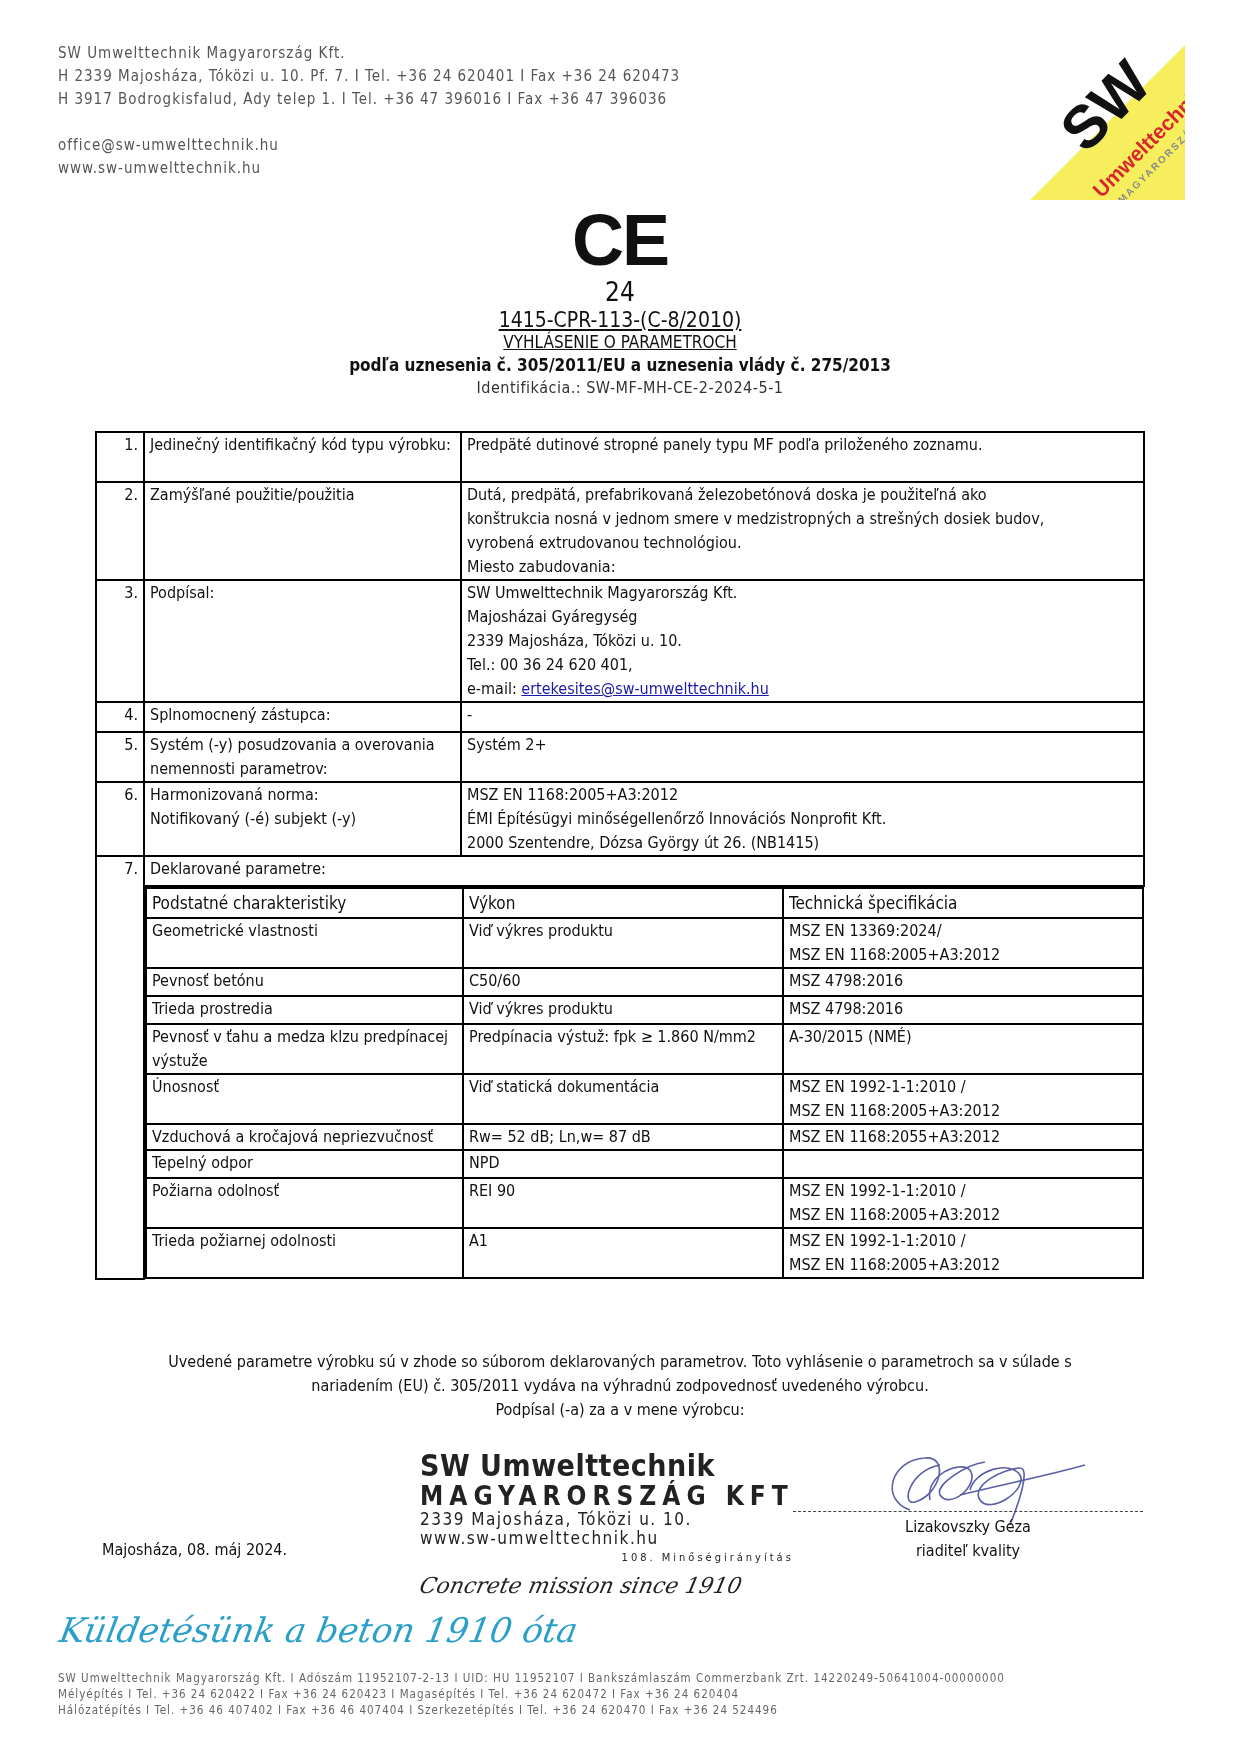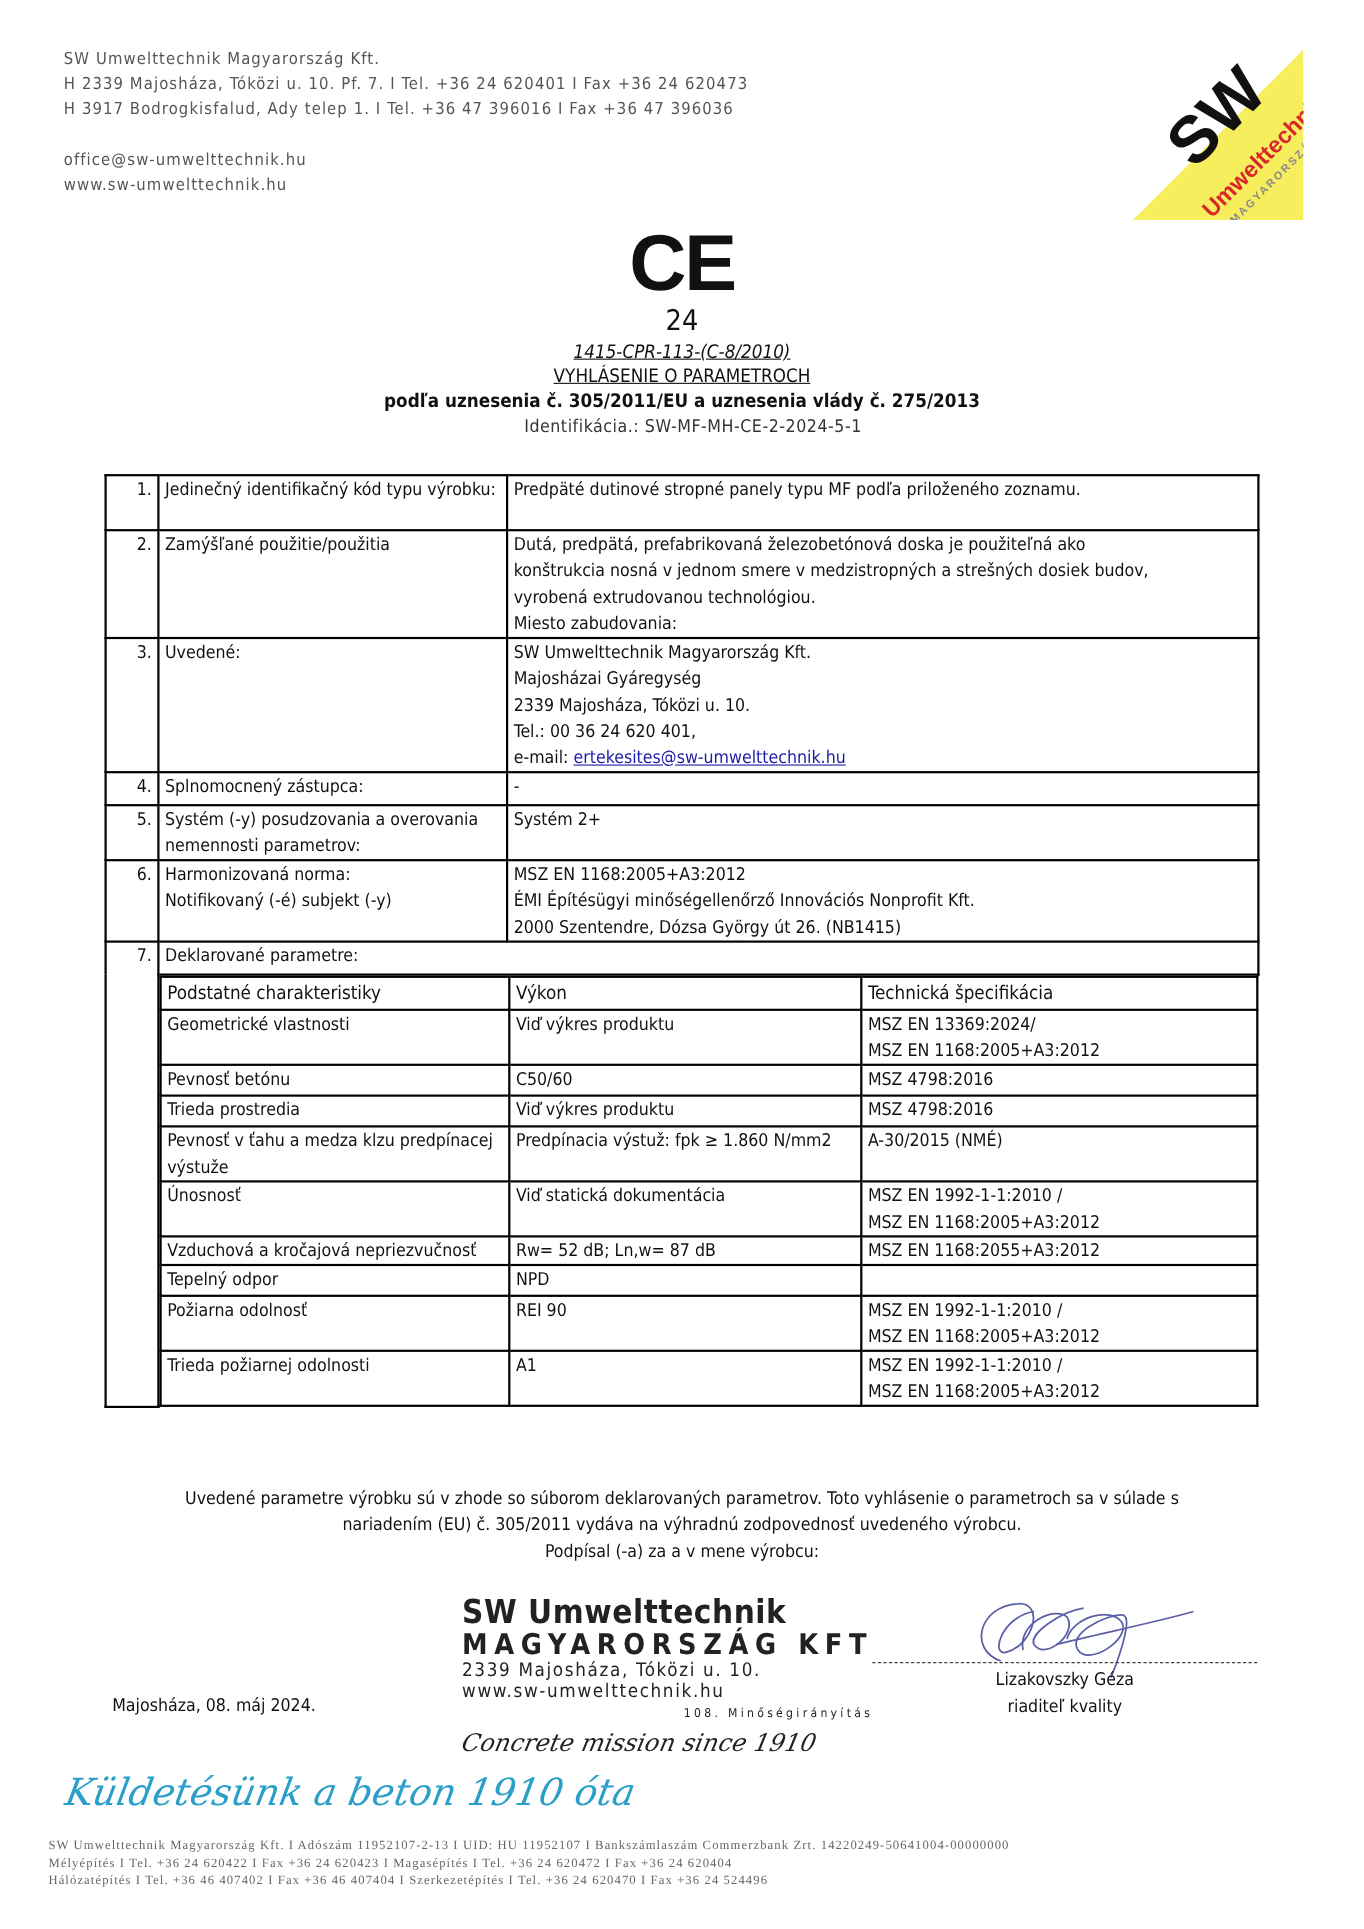--- a/index.html
+++ b/index.html
@@ -12,21 +12,21 @@
   .letterhead div { white-space: nowrap; }
   .letterhead .gap { height: 23px; }
 
   
   .logo { left: 1030px; top: 45px; width: 155px; height: 155px; }
 
   
   .title-block { left: 0; width: 1240px; top: 205px; text-align: center; }
   .ce-mark { font-family: "Liberation Sans", sans-serif; font-size: 72px; font-weight: 700; letter-spacing: -2px; line-height: 70px; }
   .ce-number { font-size: 26px; line-height: 30px; margin-top: 2px; }
-  .cpr { font-size: 17px; line-height: 22px; text-decoration: underline; margin-top: 2px; font-style: italic; }
+  .cpr { font-size: 21px; line-height: 22px; text-decoration: underline; margin-top: 2px; }
   .doc-title { font-size: 17px; line-height: 22px; text-decoration: underline; }
   .regulation { font-size: 17px; line-height: 24px; font-weight: 700; }
   .ident { font-size: 16px; line-height: 22px; color: #333; letter-spacing: 0.5px; margin-left: 20px; }
 
   
   table.main { position: absolute; left: 95px; top: 431px; width: 1050px; border-collapse: collapse; font-size: 16px; line-height: 24px; }
   table.main td { border: 2px solid #000; vertical-align: top; padding: 0 5px; }
   table.main td.num { width: 36px; text-align: right; padding-right: 5px; }
   table.main td.label { width: 305px; }
   table.main td.val { }
@@ -49,21 +49,21 @@
   .stamp .s3 { font-size: 17px; line-height: 19px; letter-spacing: 1.5px; }
   .stamp .s4 { font-size: 11px; line-height: 19px; letter-spacing: 3px; text-align: right; }
   .stamp .slogan { font-family: "DejaVu Serif", serif; font-style: italic; font-size: 22px; margin-top: 6px; transform: skewX(-12deg); }
 
   .sig-line { left: 793px; top: 1511px; width: 350px; border-top: 1px dashed #444; }
   .signature { left: 870px; top: 1440px; width: 220px; height: 95px; }
   .signer { left: 793px; width: 350px; top: 1515px; text-align: center; font-size: 16px; line-height: 24px; }
 
   .tagline { left: 60px; top: 1610px; font-family: "DejaVu Serif", serif; font-style: italic; color: #2a9fc9; font-size: 34px; transform: skewX(-10deg); }
 
-  .footer { left: 44px; top: 1670px; font-size: 11.5px; line-height: 16px; color: #666; letter-spacing: 1px; font-family: Liberation Serif, serif; }
+  .footer { left: 58px; top: 1670px; font-size: 11.5px; line-height: 16px; color: #666; letter-spacing: 1px; }
   .footer div { white-space: nowrap; }
 </style>
 </head>
 <body>
 
 <div class="abs letterhead">
   <div>SW Umwelttechnik Magyarország Kft.</div>
   <div>H 2339 Majosháza, Tóközi u. 10. Pf. 7.  I  Tel. +36 24 620401  I  Fax +36 24 620473</div>
   <div>H 3917 Bodrogkisfalud, Ady telep 1.  I  Tel. +36 47 396016  I  Fax +36 47 396036</div>
   <div class="gap"></div>
@@ -99,21 +99,21 @@
     <td class="label">Zamýšľané použitie/použitia</td>
     <td class="val">
       <div>Dutá, predpätá, prefabrikovaná železobetónová doska je použiteľná ako</div>
       <div>konštrukcia nosná v jednom smere v medzistropných a strešných dosiek budov,</div>
       <div>vyrobená extrudovanou technológiou.</div>
       <div>Miesto zabudovania:</div>
     </td>
   </tr>
   <tr>
     <td class="num">3.</td>
-    <td class="label">Uvedené:</td>
+    <td class="label">Podpísal:</td>
     <td class="val">
       <div>SW Umwelttechnik Magyarország Kft.</div>
       <div>Majosházai Gyáregység</div>
       <div>2339 Majosháza, Tóközi u. 10.</div>
       <div>Tel.:  00 36 24 620 401,</div>
       <div><span>e-mail: </span><span class="link">ertekesites@sw-umwelttechnik.hu</span></div>
     </td>
   </tr>
   <tr>
     <td class="num" style="height:28px">4.</td>

